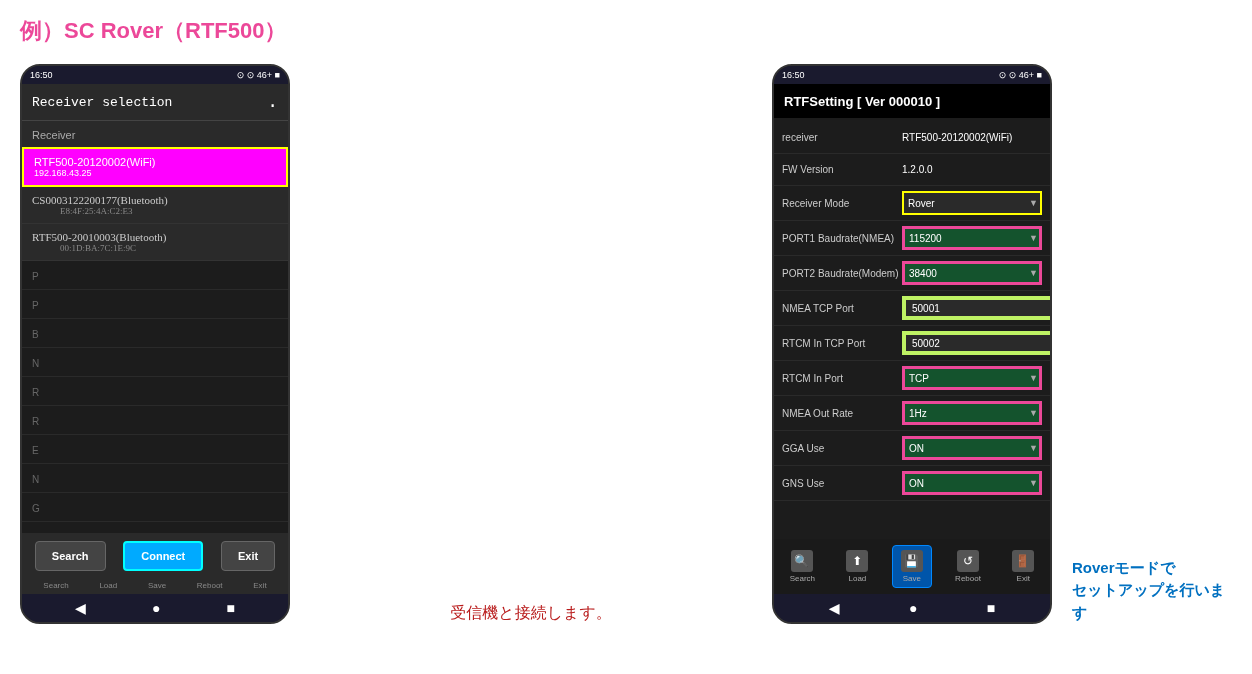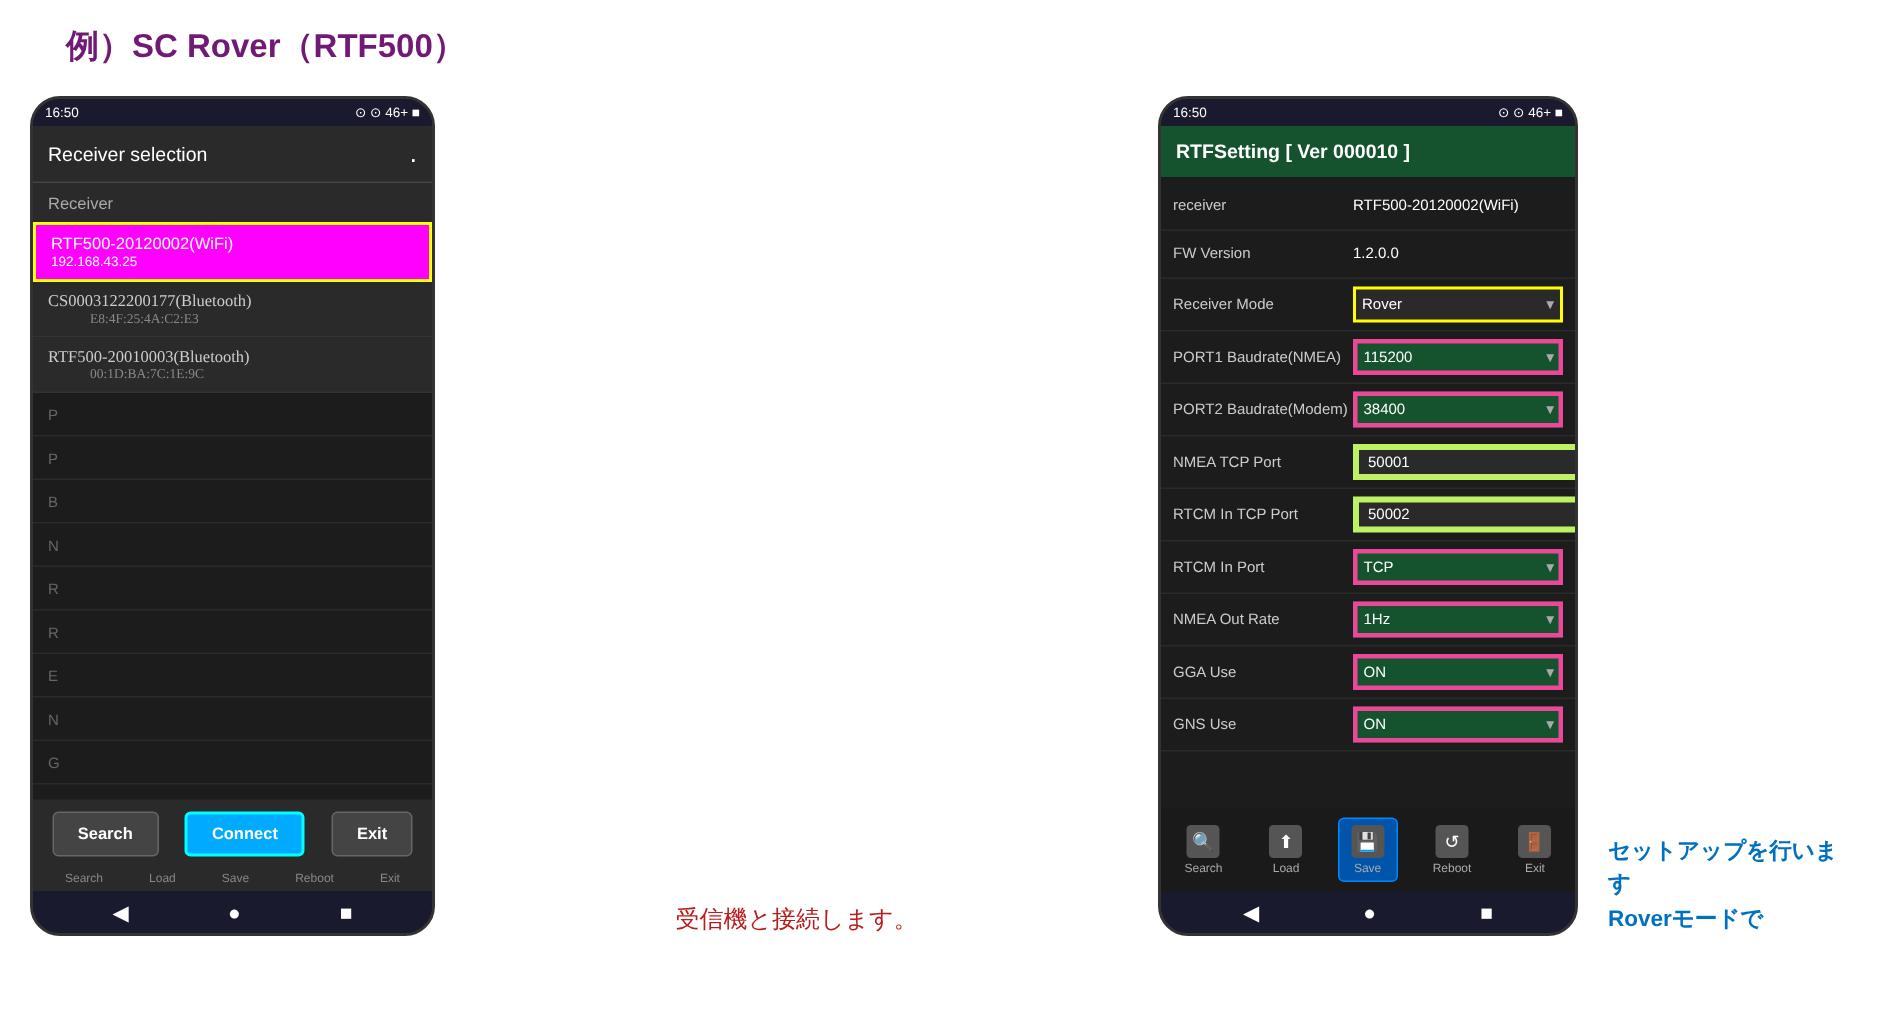--- a/index.html
+++ b/index.html
@@ -7,23 +7,22 @@
       background: #fff;
       font-family: 'Arial', sans-serif;
       width: 1252px;
       min-height: 674px;
       padding: 16px 20px;
     }
 
     .page-title {
       font-size: 22px;
       font-weight: bold;
-      color: #701a75;
+      color: #ec4899;
       margin-bottom: 18px;
-      margin-left: 24px;
     }
 
     .screens-row {
       display: flex;
       flex-direction: row;
       align-items: flex-end;
       gap: 0;
     }
 
     
@@ -57,20 +56,21 @@
       flex-direction: column;
     }
 
     
     .screen1-header {
       background: #2a2a2a;
       padding: 8px 10px;
       display: flex;
       justify-content: space-between;
       align-items: center;
+      font-family: Liberation Mono, monospace;
     }
 
     .screen1-title {
       color: #fff;
       font-size: 13px;
       font-weight: normal;
     }
 
     .screen1-dot {
       color: #fff;
@@ -238,21 +238,21 @@
     }
 
     .screen2 {
       background: #1c1c1c;
       flex: 1;
       display: flex;
       flex-direction: column;
     }
 
     .screen2-header {
-      background: #14532d;
+      background: #000000;
       padding: 8px 10px;
     }
 
     .screen2-title {
       color: #fff;
       font-size: 13px;
       font-weight: bold;
     }
 
     .screen2-body {
@@ -602,17 +602,17 @@
     </div>
 
     <div class="phone-nav-bar">
       <span class="nav-btn">◀</span>
       <span class="nav-btn">●</span>
       <span class="nav-btn">■</span>
     </div>
   </div>
 
   <div class="right-annotation">
+    <p>Roverモードで</p>
     <p>セットアップを行います</p>
-    <p>Roverモードで</p>
   </div>
 
 </div>
 
 </body></html>

